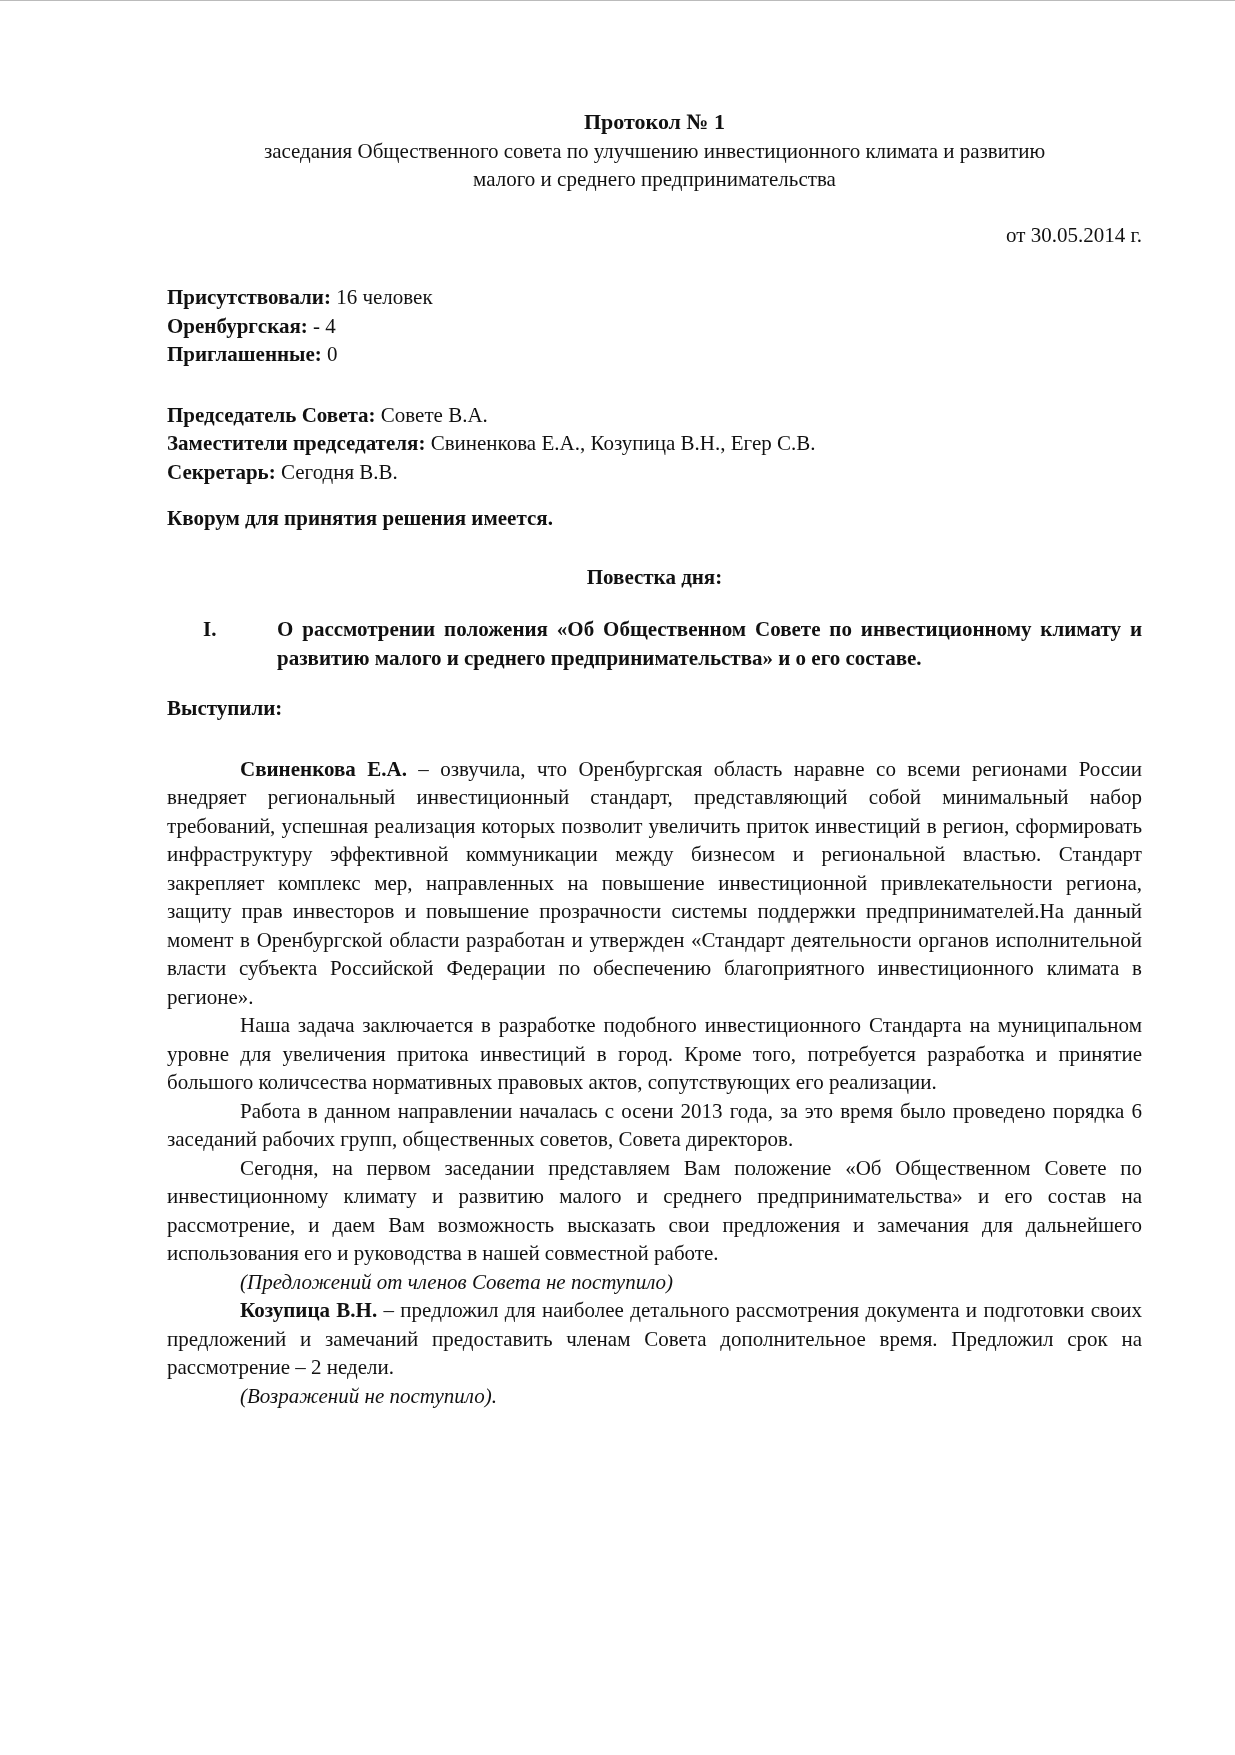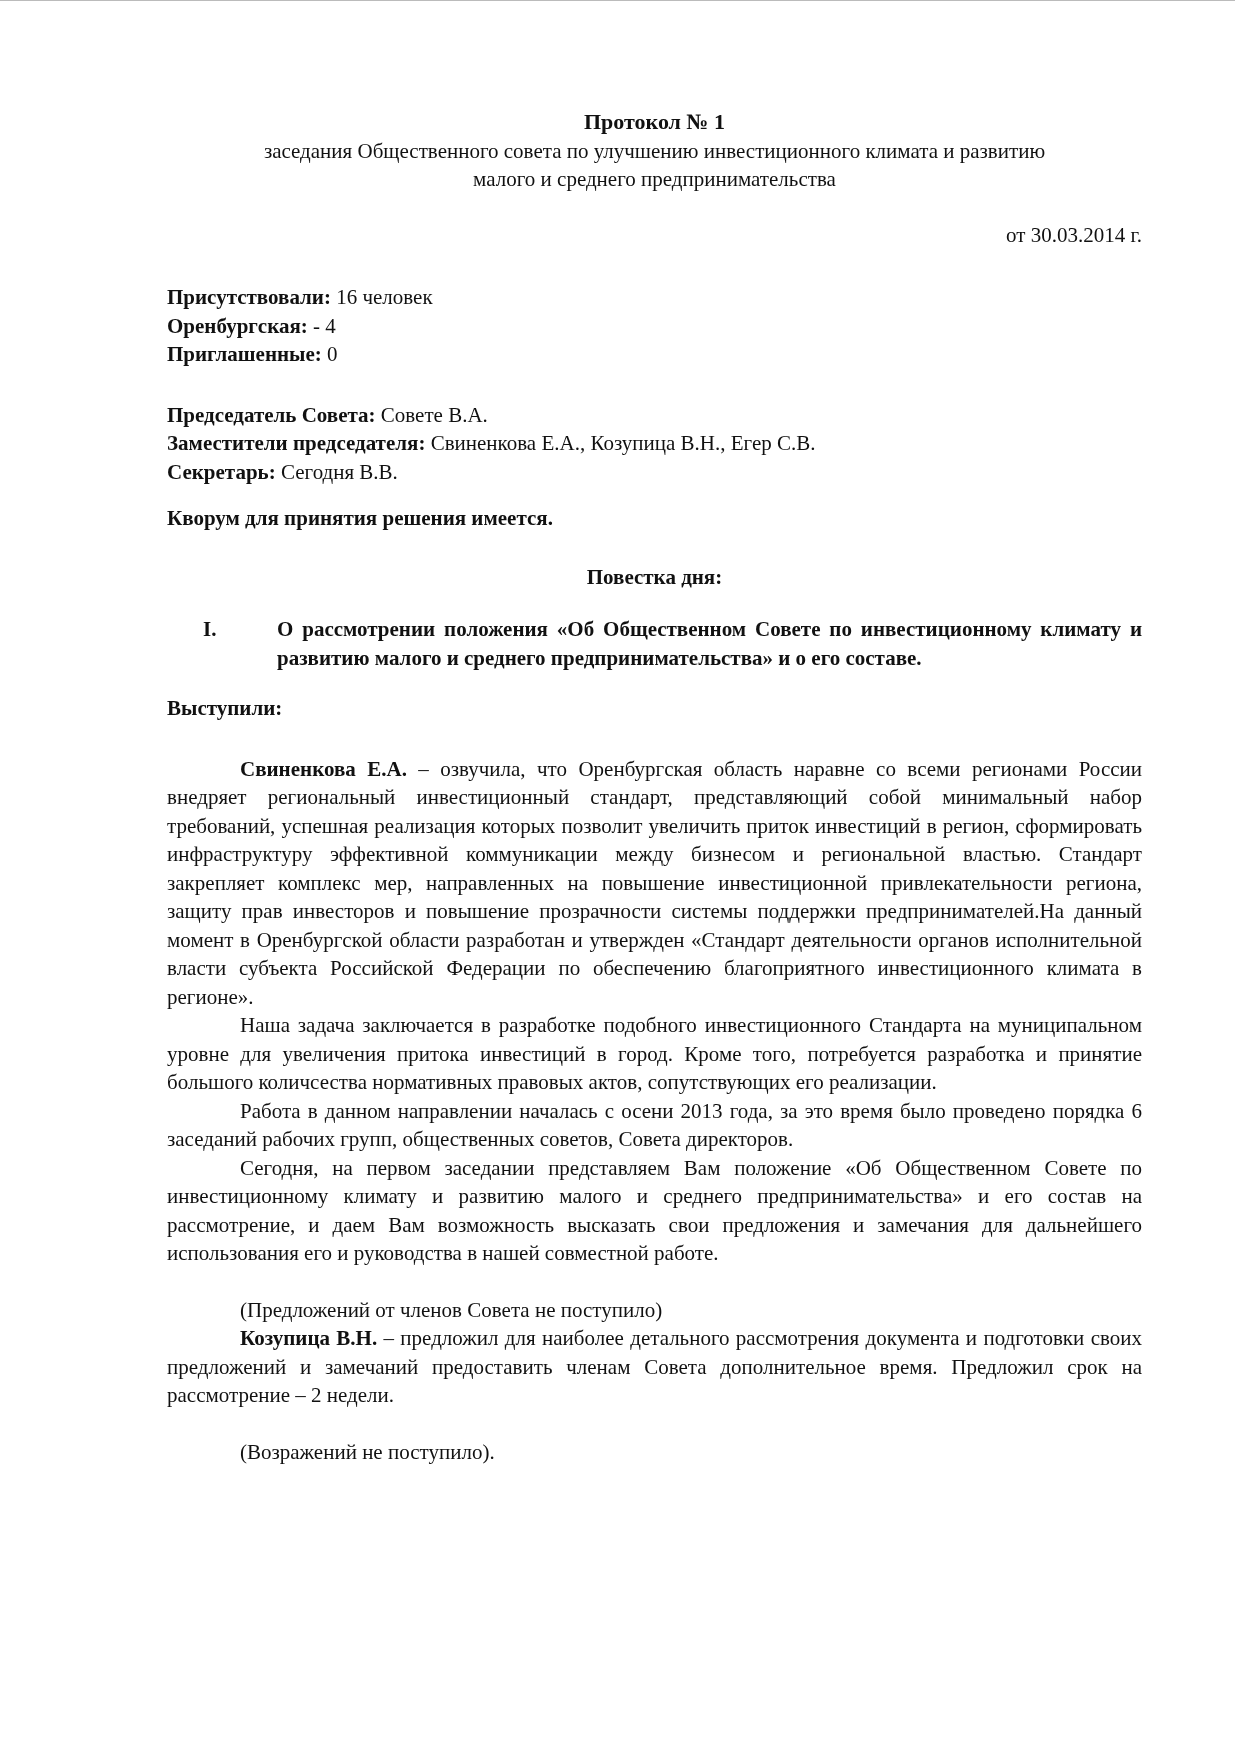--- a/index.html
+++ b/index.html
@@ -11,33 +11,33 @@
     .title { font-weight: bold; font-size: 22px; margin-top: 8px; }
     .date { text-align: right; margin-top: 27px; }
     .b { font-weight: bold; }
     .block { margin-top: 32px; }
     .gap-lg { margin-top: 36px; }
     .agenda { display: flex; margin-top: 20px; font-weight: bold; }
     .agenda .num { width: 110px; padding-left: 36px; box-sizing: border-box; }
     .agenda .txt { flex: 1; text-align: justify; text-align-last: left; }
     .just { text-align: justify; }
     .indent { text-indent: 73px; }
-    .it { padding-left: 73px; margin-top: 28px; }
+    .it { font-style: italic; padding-left: 73px; }
     p { margin: 0; }
   </style>
 </head>
 <body>
 
 <div class="topline"></div>
 
 <div class="page">
   <p class="center title">Протокол № 1</p>
   <p class="center">заседания Общественного совета по улучшению инвестиционного климата и развитию</p>
   <p class="center">малого и среднего предпринимательства</p>
-  <p class="date">от 30.03.2014 г.</p>
+  <p class="date">от 30.05.2014 г.</p>
 
   <div class="block" style="margin-top:34px;">
     <p><span class="b">Присутствовали:</span><span> 16 человек</span></p>
     <p><span class="b">Оренбургская:</span><span> - 4</span></p>
     <p><span class="b">Приглашенные:</span><span> 0</span></p>
   </div>
 
   <div class="block">
     <p><span class="b">Председатель Совета:</span><span> Совете В.А.</span></p>
     <p><span class="b">Заместители председателя:</span><span> Свиненкова Е.А., Козупица В.Н., Егер С.В.</span></p>

